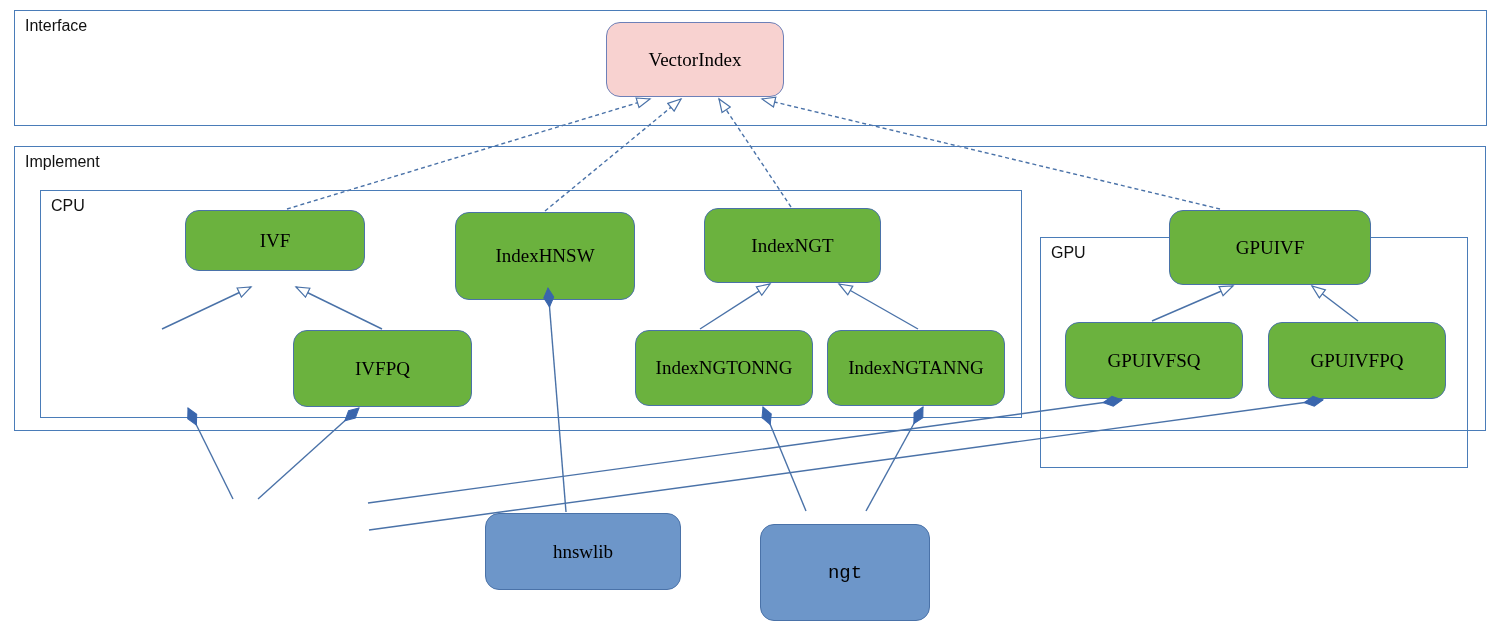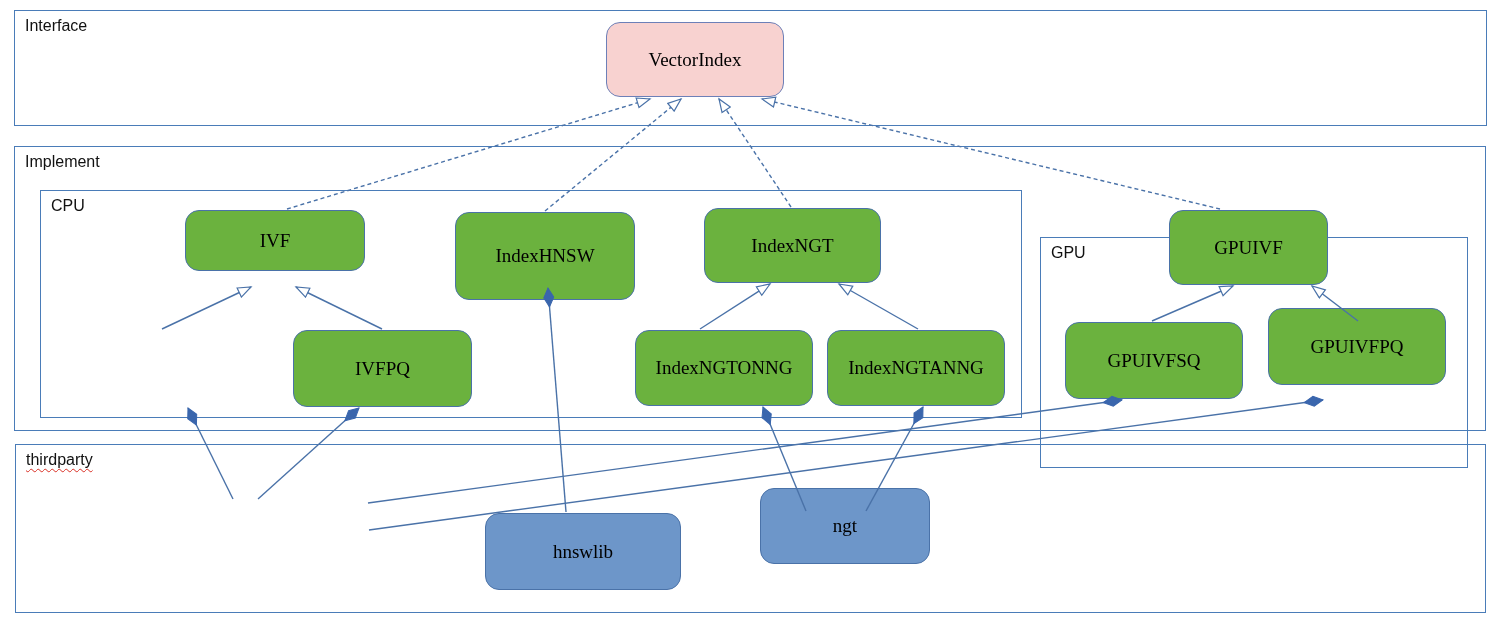--- a/index.html
+++ b/index.html
@@ -68,46 +68,43 @@
   .c-thirdparty{left:15px;top:444px;width:1471px;height:169px;}
   
   .n-vectorindex{left:606px;top:22px;width:178px;height:75px;}
   .n-ivf{left:185px;top:210px;width:180px;height:61px;}
   .n-indexhnsw{left:455px;top:212px;width:180px;height:88px;}
   .n-indexngt{left:704px;top:208px;width:177px;height:75px;}
   .n-ivfsq{left:73px;top:330px;width:179px;height:77px;}
   .n-ivfpq{left:293px;top:330px;width:179px;height:77px;}
   .n-indexngtonng{left:635px;top:330px;width:178px;height:76px;}
   .n-indexngtanng{left:827px;top:330px;width:178px;height:76px;}
-  .n-gpuivf{left:1169px;top:210px;width:159px;height:75px;}
+  .n-gpuivf{left:1169px;top:210px;width:202px;height:75px;}
   .n-gpuivfsq{left:1065px;top:322px;width:178px;height:77px;}
-  .n-gpuivfpq{left:1268px;top:308px;width:178px;height:77px;}
+  .n-gpuivfpq{left:1268px;top:322px;width:178px;height:77px;}
   .n-faiss{left:188px;top:500px;width:180px;height:77px;}
   .n-hnswlib{left:485px;top:513px;width:196px;height:77px;}
-  .n-ngt{left:760px;top:488px;width:170px;height:76px;}
+  .n-ngt{left:760px;top:524px;width:170px;height:97px;font-family:Liberation Mono, monospace;}
 </style>
 </head>
 <body>
 
 <div id="canvas">
 
   <div class="container c-interface">
     <span class="container-label">Interface</span>
   </div>
   <div class="container c-implement">
     <span class="container-label">Implement</span>
   </div>
   <div class="container c-cpu">
     <span class="container-label">CPU</span>
   </div>
   <div class="container c-gpu">
     <span class="container-label">GPU</span>
-  </div>
-  <div class="container c-thirdparty">
-    <span class="container-label misspelled">thirdparty</span>
   </div>
 
   <div class="node pink n-vectorindex">VectorIndex</div>
   <div class="node green n-ivf">IVF</div>
   <div class="node green n-indexhnsw">IndexHNSW</div>
   <div class="node green n-indexngt">IndexNGT</div>
   <div class="node green n-ivfpq">IVFPQ</div>
   <div class="node green n-indexngtonng">IndexNGTONNG</div>
   <div class="node green n-indexngtanng">IndexNGTANNG</div>
   <div class="node green n-gpuivf">GPUIVF</div>

